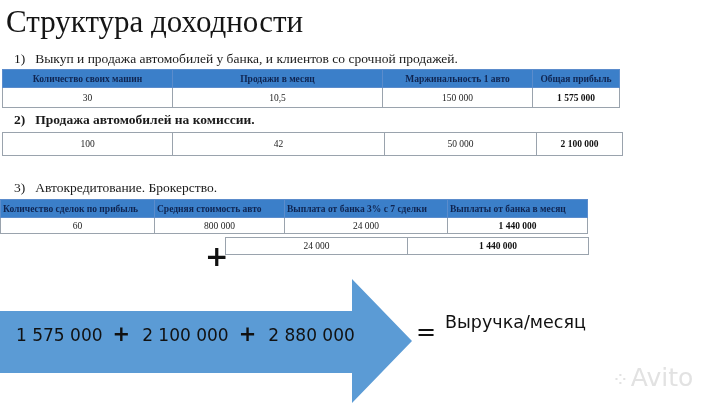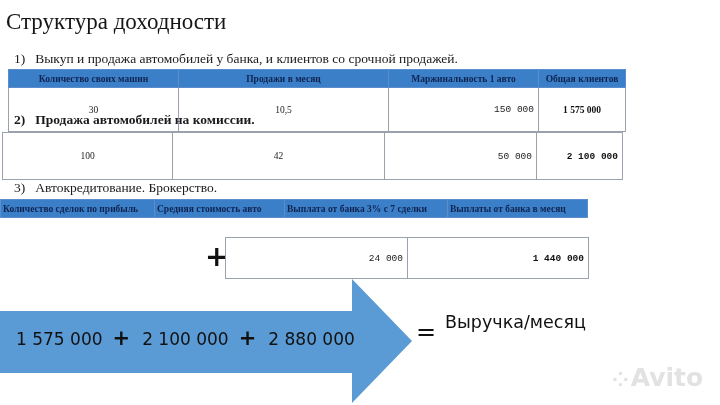--- a/index.html
+++ b/index.html
@@ -1,89 +1,89 @@
 <!DOCTYPE html>
 <html><head>
 <meta charset="utf-8">
 <style>
   html, body { margin: 0; padding: 0; }
   body {
     width: 720px; height: 405px; background: #ffffff; position: relative; overflow: hidden;
     font-family: "Liberation Serif", serif; color: #111;
   }
   .title {
-    position: absolute; left: 6px; top: 2px; font-size: 23px; line-height: 40px;
+    position: absolute; left: 6px; top: 2px; font-size: 31px; line-height: 40px;
     font-family: "Liberation Serif", serif; color: #151515;
   }
   .section {
     position: absolute; font-size: 13.5px; line-height: 16px; color: #1a1a1a;
     font-family: "Liberation Serif", serif;
   }
   .section .num { display: inline-block; margin-right: 10px; }
   table.t {
     position: absolute; border-collapse: collapse; table-layout: fixed;
     font-family: "Liberation Serif", serif; font-size: 9.5px;
   }
   table.t th {
     background: #3b7fc9; color: #0f2450; font-weight: bold; height: 17px; padding: 0 2px;
     border: 1px solid #5b8ccc; text-align: center; white-space: nowrap; overflow: hidden;
   }
   table.t td {
-    background: #fff; height: 19px; padding: 12px 4px; border: 1px solid #9aa3ad;
+    background: #fff; height: 19px; padding: 0 4px; border: 1px solid #9aa3ad;
     white-space: nowrap; color: #222;
   }
   table.t td.c { text-align: center; }
-  table.t td.r { text-align: right; font-family: Liberation Mono, monospace; }
+  table.t td.r { text-align: center; }
   table.t td.b { font-weight: bold; color: #111; }
   table.t.left-h th { text-align: left; }
   .plus-sign {
     position: absolute; left: 205px; top: 243px; font-size: 28px; font-weight: bold; line-height: 28px;
     font-family: "DejaVu Sans", sans-serif; color: #111;
   }
   .arrow { position: absolute; left: 0; top: 279px; width: 412px; height: 124px; }
   .sum {
     position: absolute; left: 16px; top: 322px; font-family: "DejaVu Sans", sans-serif;
-    font-size: 17px; color: #111; line-height: 32px; white-space: nowrap;
+    font-size: 17px; color: #111; line-height: 24px; white-space: nowrap;
   }
   .sum .op { font-weight: bold; font-size: 21px; margin: 0 12px 0 10px; }
   .eq {
     position: absolute; left: 416px; top: 318px; font-family: "DejaVu Sans", sans-serif;
     font-size: 24px; color: #111; line-height: 28px;
   }
   .result {
     position: absolute; left: 445px; top: 311px; font-family: "DejaVu Sans", sans-serif;
     font-size: 17.5px; color: #111; line-height: 23px;
   }
   .watermark {
     position: absolute; left: 612px; top: 363px; font-family: "DejaVu Sans", sans-serif;
-    font-size: 25px; font-weight: bold; color: #e2e2e2; letter-spacing: 0px;
+    font-size: 25px; font-weight: normal; color: #e2e2e2; letter-spacing: 0px;
   }
   .watermark .dots { font-size: 20px; margin-right: 2px; }
 </style>
 </head>
 <body>
 
 <div class="title">Структура доходности</div>
 
 <div class="section" style="left:14px; top:51px;">
   <span class="num">1)</span><span>Выкуп и продажа автомобилей у банка, и клиентов со срочной продажей.</span>
 </div>
-<table class="t" style="left:2px; top:69px; width:617px;margin-left:6px;">
+<table class="t" style="left:2px; top:69px; width:617px;">
   <colgroup>
       <col style="width:170px">
       <col style="width:210px">
       <col style="width:150px">
       <col style="width:87px">
     </colgroup>
   <tbody>
       <tr>
     <th>Количество своих машин</th>
     <th>Продажи в месяц</th>
     <th>Маржинальность 1 авто</th>
-    <th>Общая клиентов</th>
+    <th>Общая прибыль</th>
   </tr>
   <tr>
     <td class="c">30</td>
     <td class="c">10,5</td>
     <td class="r">150 000</td>
     <td class="c b">1 575 000</td>
   </tr>
 </tbody>
   </table>
 
@@ -117,20 +117,26 @@
       <col style="width:163px">
       <col style="width:140px">
     </colgroup>
   <tbody>
       <tr>
     <th>Количество сделок по прибыль</th>
     <th>Средняя стоимость авто</th>
     <th>Выплата от банка 3% с 7 сделки</th>
     <th>Выплаты от банка в месяц</th>
   </tr>
+  <tr>
+    <td class="c" style="height:15px">60</td>
+    <td class="r" style="height:15px">800 000</td>
+    <td class="r" style="height:15px">24 000</td>
+    <td class="r b" style="height:15px">1 440 000</td>
+  </tr>
 </tbody>
   </table>
 
 <div class="plus-sign">+</div>
 
 <table class="t left-h" style="left:225px; top:237px; width:363px;">
   <colgroup>
       <col style="width:182px">
       <col style="width:181px">
     </colgroup>

